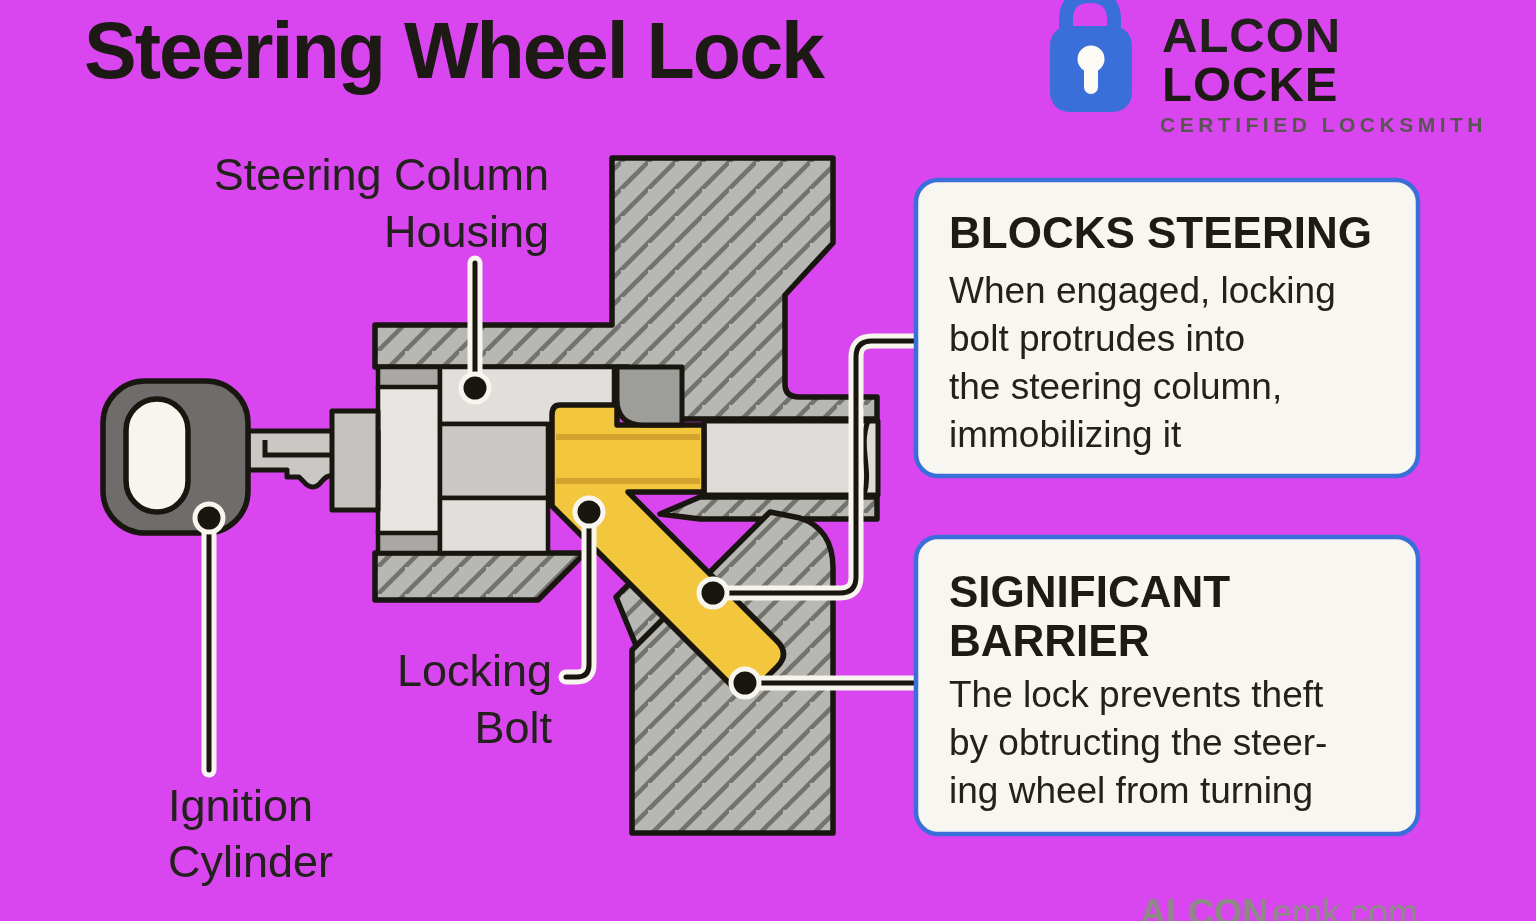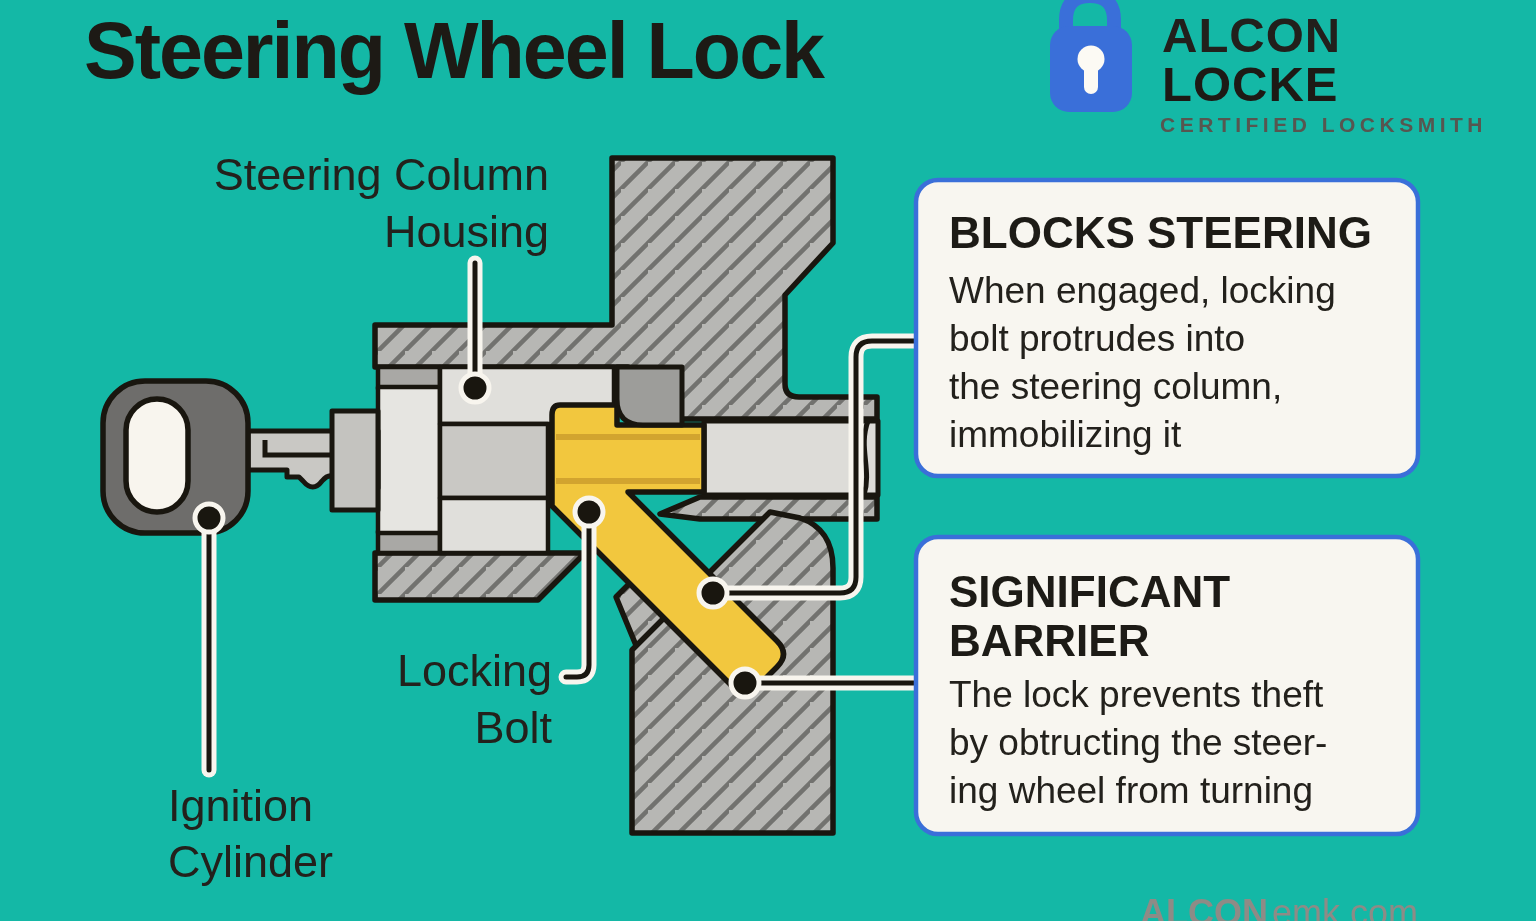--- a/index.html
+++ b/index.html
@@ -1,18 +1,18 @@
 <!DOCTYPE html>
 <html><head>
 <meta charset="utf-8">
 <style>
   html,body{margin:0;padding:0;background:#e8e8e8;}
   .stage{
     position:relative;width:1536px;height:921px;overflow:hidden;
-    background:#14b8a6;font-family:"Liberation Sans",sans-serif;
+    background:#d946ef;font-family:"Liberation Sans",sans-serif;
   }
   .stage svg{position:absolute;left:0;top:0;display:block;}
   text{font-family:"Liberation Sans",sans-serif;fill:#1d1a15;}
   .title-text{font-size:79px;font-weight:bold;letter-spacing:-2px;}
   .brand-top{font-size:49px;font-weight:bold;letter-spacing:1px;fill:#22201c;}
   .brand-bottom{font-size:49px;font-weight:bold;letter-spacing:1px;}
   .brand-tagline{font-size:21px;font-weight:bold;letter-spacing:4.5px;fill:#575650;}
   .dlabel{font-size:45px;fill:#23211c;}
   .callout-heading{font-size:44px;font-weight:bold;fill:#1d1b16;}
   .callout-body{font-size:37px;fill:#23211c;}

